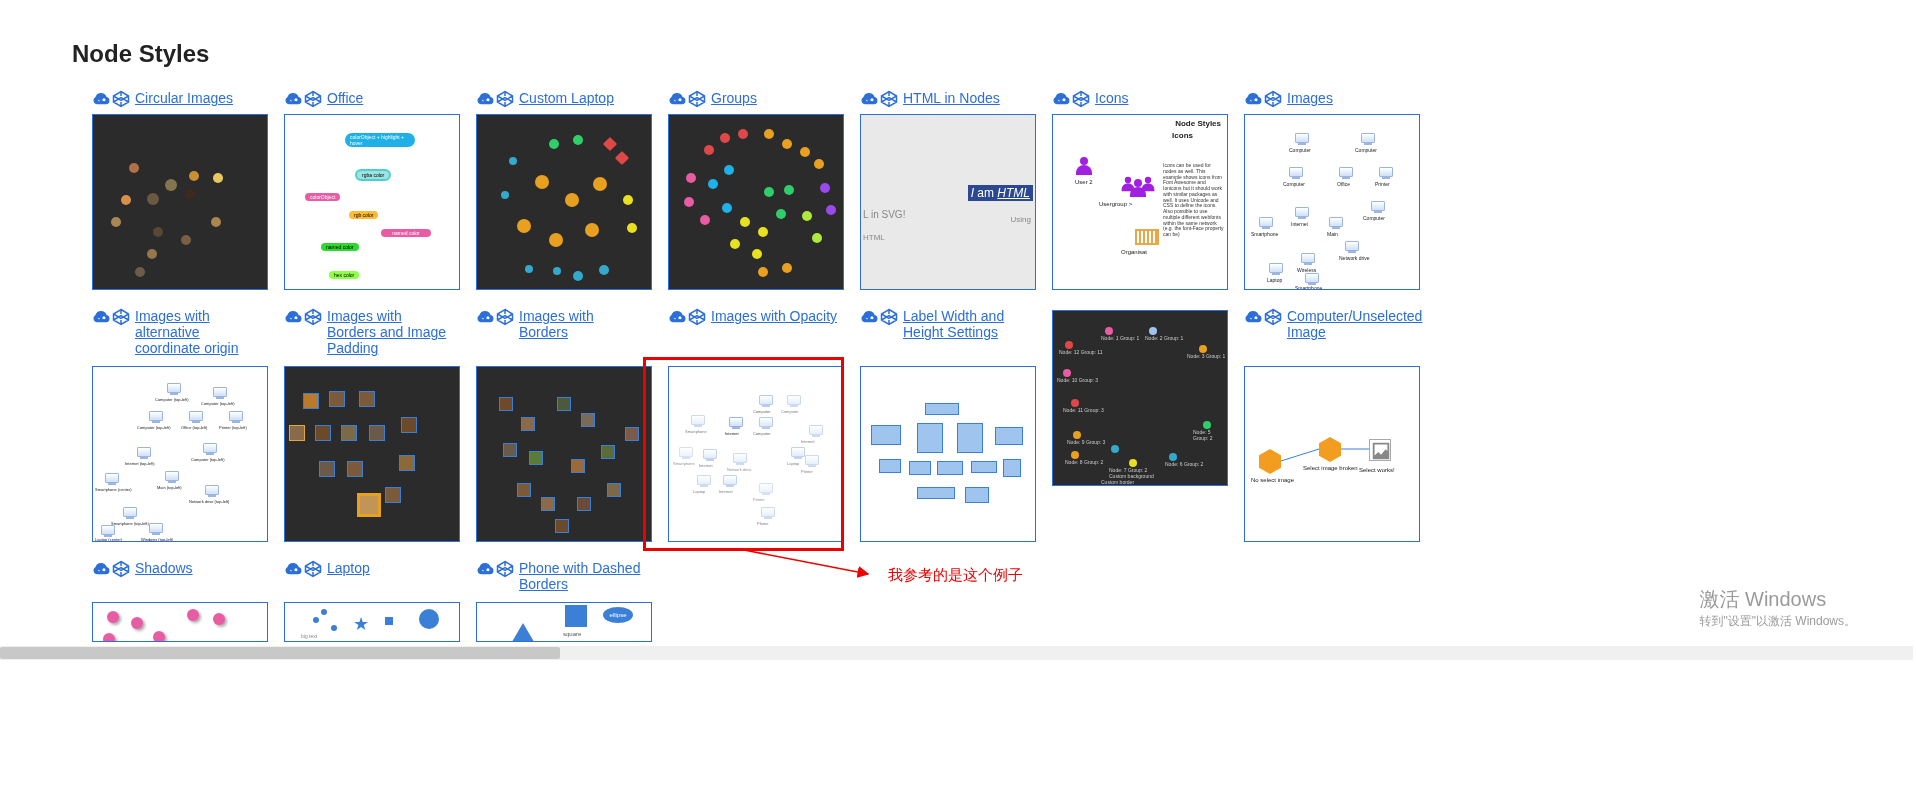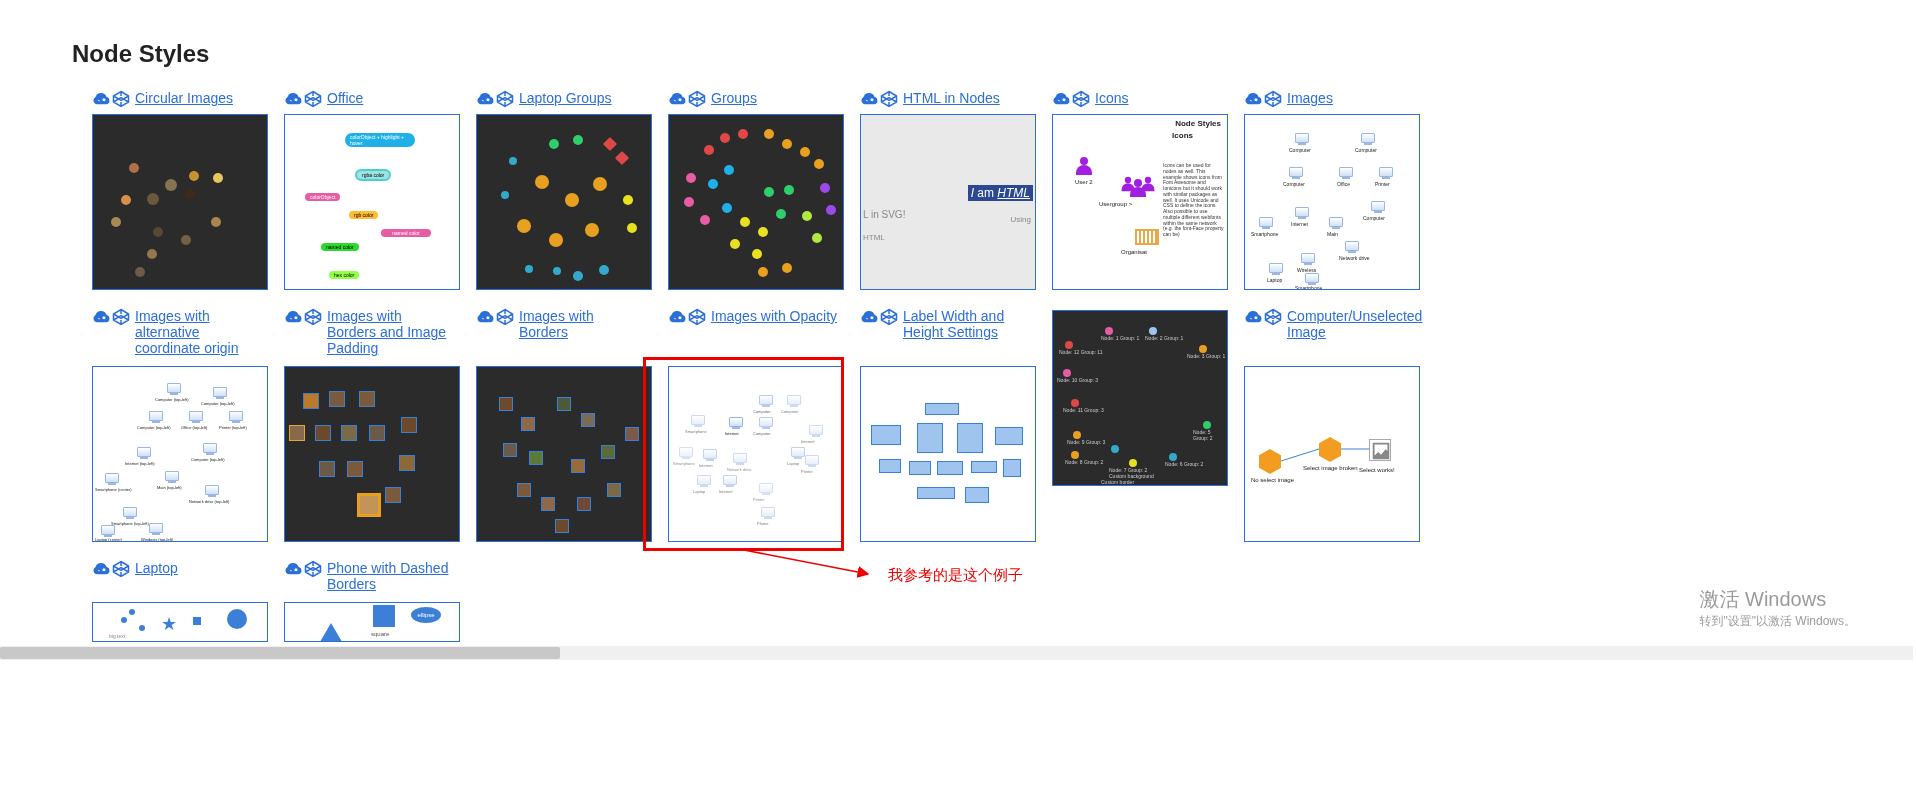--- a/index.html
+++ b/index.html
@@ -94,21 +94,21 @@
     </div>
 
     <div class="card">
       <div class="card-hdr">
         <span class="ico"><svg viewBox="0 0 24 24">
               <path fill="currentColor" d="M12 4a8 8 0 0 1 7.5 5.2A5 5 0 0 1 19 19H7a5 5 0 0 1-2.5-9.3A8 8 0 0 1 12 4zm-4 9a2 2 0 1 0 2-2c1 0 2 1 3 2 1 1 2 2 3 2a2 2 0 1 0-2-2c-1 0-2 1-3 2-1-1-2-2-3-2z"></path>
             </svg></span>
         <span class="ico"><svg viewBox="0 0 24 24">
               <path fill="none" stroke="currentColor" stroke-width="2" d="M12 2 22 8v8l-10 6L2 16V8zM2 8l10 6 10-6M2 16l10-6 10 6M12 2v6m0 8v6"></path>
             </svg></span>
-        <a class="link">Laptop Groups</a>
+        <a class="link">Custom Laptop</a>
       </div>
       <div class="thumb dark">
         <div class="dot" style="width:8px;height:8px;background:#3ac;left:24px;top:76px"></div>
         <div class="dot" style="width:8px;height:8px;background:#3ac;left:32px;top:42px"></div>
         <div class="dot" style="width:8px;height:8px;background:#3ac;left:48px;top:150px"></div>
         <div class="dot" style="width:8px;height:8px;background:#3ac;left:76px;top:152px"></div>
         <div class="dot" style="width:10px;height:10px;background:#2fce6a;left:72px;top:24px"></div>
         <div class="dot" style="width:10px;height:10px;background:#2fce6a;left:96px;top:20px"></div>
         <div class="dot" style="width:10px;height:10px;background:#e04848;left:128px;top:24px;border-radius:1px;transform:rotate(45deg)"></div>
         <div class="dot" style="width:10px;height:10px;background:#e04848;left:140px;top:38px;border-radius:1px;transform:rotate(45deg)"></div>
@@ -618,20 +618,39 @@
         <div style="position:absolute;left:6px;top:110px;font-size:6px">No select image</div>
         <div style="position:absolute;left:58px;top:98px;font-size:6px">Select image broken</div>
         <div style="position:absolute;left:114px;top:100px;font-size:6px">Select works!</div>
       </div>
     </div>
 
   </div>
 
   <div class="grid">
 
+    <div class="card">
+      <div class="card-hdr tall-1">
+        <span class="ico"><svg viewBox="0 0 24 24">
+              <path fill="currentColor" d="M12 4a8 8 0 0 1 7.5 5.2A5 5 0 0 1 19 19H7a5 5 0 0 1-2.5-9.3A8 8 0 0 1 12 4zm-4 9a2 2 0 1 0 2-2c1 0 2 1 3 2 1 1 2 2 3 2a2 2 0 1 0-2-2c-1 0-2 1-3 2-1-1-2-2-3-2z"></path>
+            </svg></span>
+        <span class="ico"><svg viewBox="0 0 24 24">
+              <path fill="none" stroke="currentColor" stroke-width="2" d="M12 2 22 8v8l-10 6L2 16V8zM2 8l10 6 10-6M2 16l10-6 10 6M12 2v6m0 8v6"></path>
+            </svg></span>
+        <a class="link">Shadows</a>
+      </div>
+      <div class="thumb light" style="height:40px;overflow:hidden">
+        <div class="dot" style="width:12px;height:12px;background:#e85ca4;left:14px;top:8px;box-shadow:2px 2px 3px #aaa"></div>
+        <div class="dot" style="width:12px;height:12px;background:#e85ca4;left:38px;top:14px;box-shadow:2px 2px 3px #aaa"></div>
+        <div class="dot" style="width:12px;height:12px;background:#e85ca4;left:94px;top:6px;box-shadow:2px 2px 3px #aaa"></div>
+        <div class="dot" style="width:12px;height:12px;background:#e85ca4;left:120px;top:10px;box-shadow:2px 2px 3px #aaa"></div>
+        <div class="dot" style="width:12px;height:12px;background:#e85ca4;left:60px;top:28px;box-shadow:2px 2px 3px #aaa"></div>
+        <div class="dot" style="width:12px;height:12px;background:#e85ca4;left:10px;top:30px;box-shadow:2px 2px 3px #aaa"></div>
+      </div>
+    </div>
 
     <div class="card">
       <div class="card-hdr tall-1">
         <span class="ico"><svg viewBox="0 0 24 24">
               <path fill="currentColor" d="M12 4a8 8 0 0 1 7.5 5.2A5 5 0 0 1 19 19H7a5 5 0 0 1-2.5-9.3A8 8 0 0 1 12 4zm-4 9a2 2 0 1 0 2-2c1 0 2 1 3 2 1 1 2 2 3 2a2 2 0 1 0-2-2c-1 0-2 1-3 2-1-1-2-2-3-2z"></path>
             </svg></span>
         <span class="ico"><svg viewBox="0 0 24 24">
               <path fill="none" stroke="currentColor" stroke-width="2" d="M12 2 22 8v8l-10 6L2 16V8zM2 8l10 6 10-6M2 16l10-6 10 6M12 2v6m0 8v6"></path>
             </svg></span>
         <a class="link">Laptop</a>

